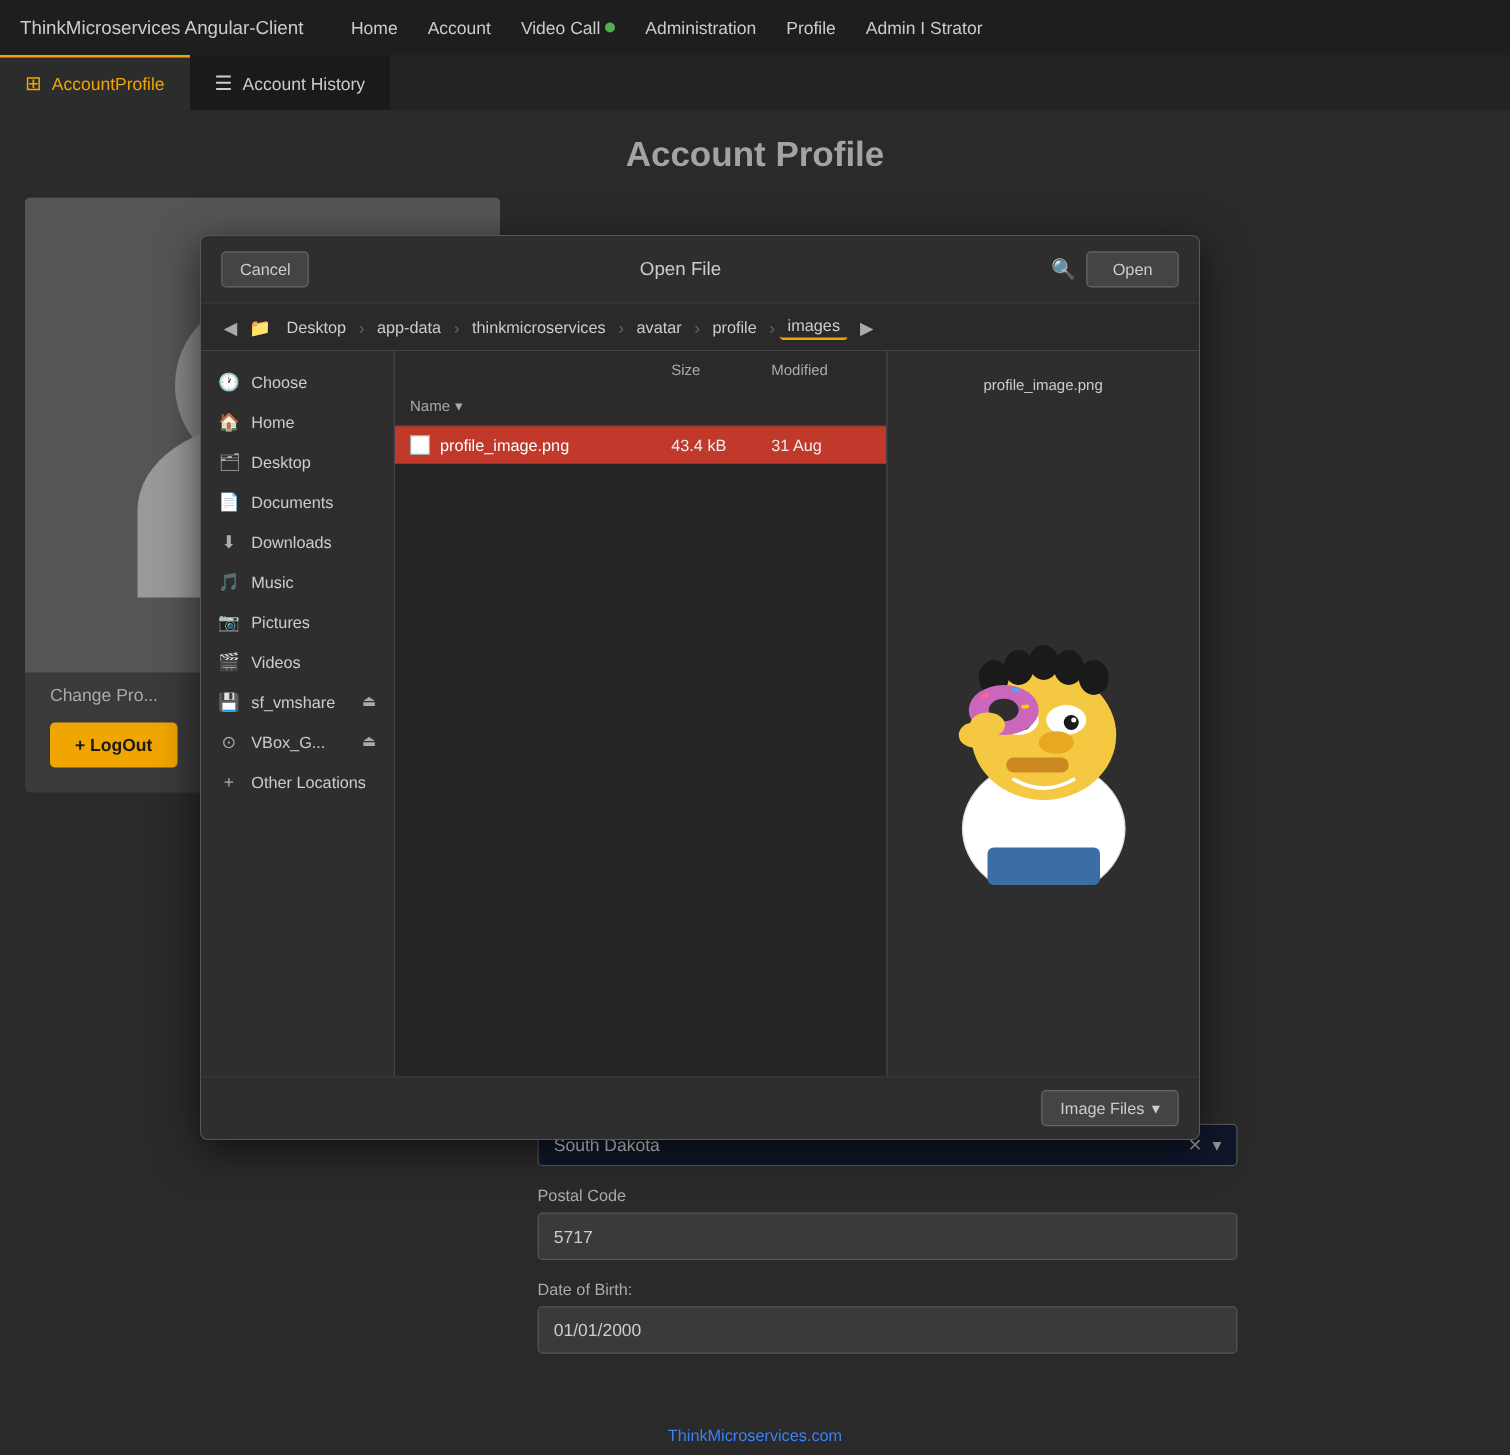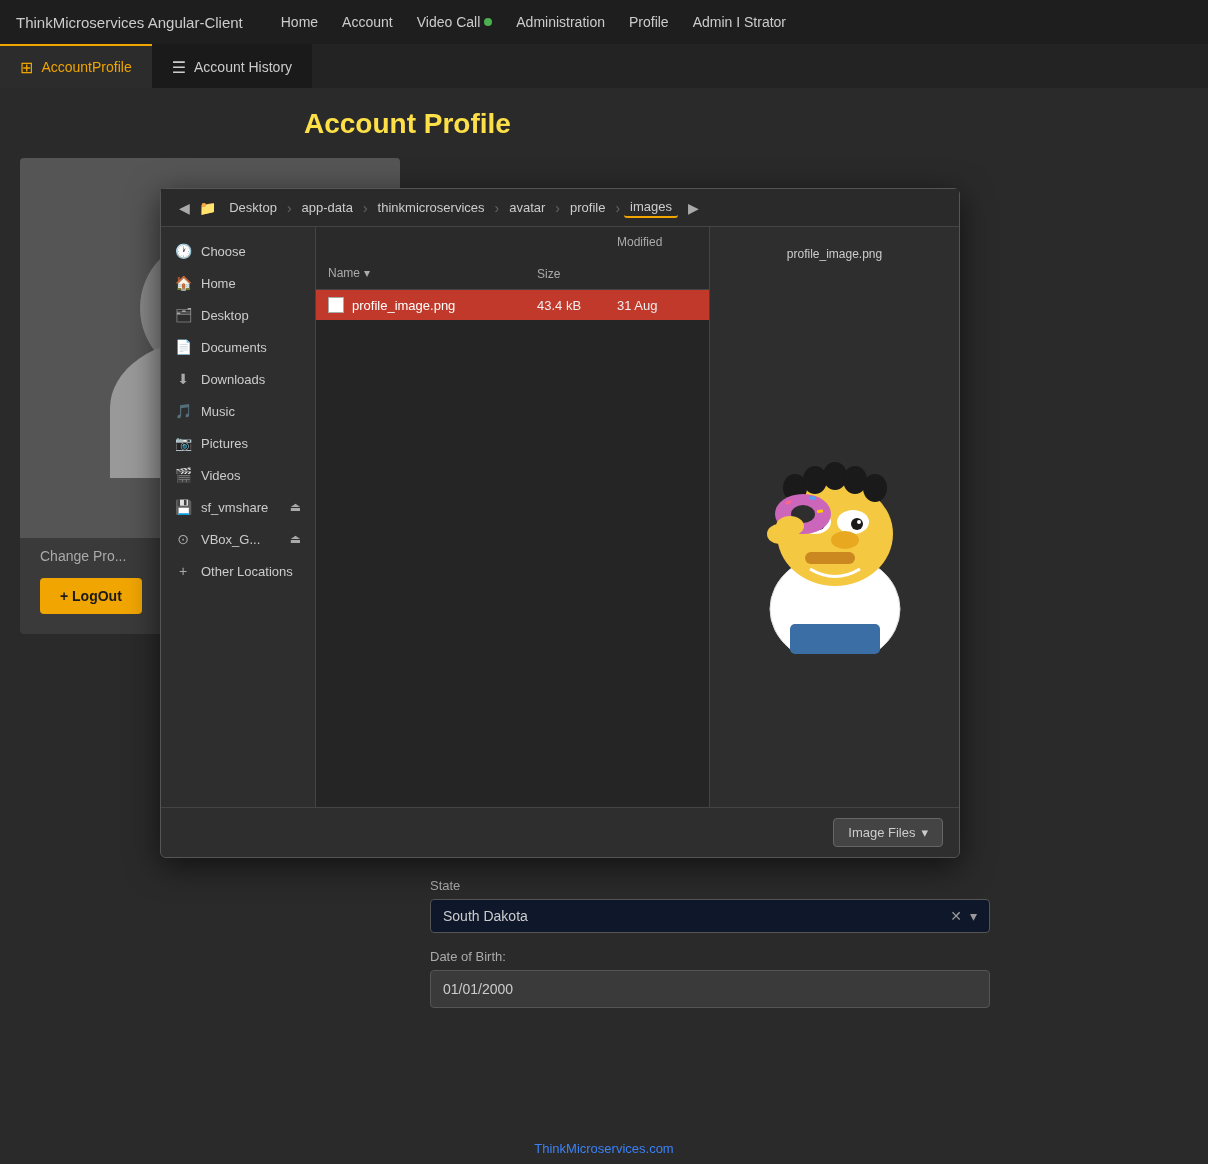--- a/index.html
+++ b/index.html
@@ -74,22 +74,23 @@
 
     
     .main {
       position: relative;
       padding: 20px 40px;
       min-height: 1000px;
     }
 
     
     .page-title {
+      text-align: center;
       font-size: 28px;
-      color: #fde047;
+      color: #a3a3a3;
       margin-bottom: 20px;
       position: absolute;
       left: 50%;
       transform: translateX(-50%);
       top: 20px;
       width: 600px;
     }
 
     
     .profile-section {
@@ -321,21 +322,21 @@
       font-size: 12px;
       color: #aaa;
     }
     .col-name {
       flex: 1;
       display: flex;
       align-items: center;
       gap: 4px;
       margin-top: 29px;
     }
-    .col-size { width: 80px; margin-top: 32px; }
+    .col-size { width: 80px; }
     .col-modified { width: 80px; }
     .file-row {
       display: flex;
       align-items: center;
       padding: 7px 12px;
       cursor: pointer;
       font-size: 13px;
     }
     .file-row.selected {
       background: #c0392b;
@@ -474,29 +475,39 @@
   <div class="form-section">
     <div class="form-group">
       <label class="form-label">State</label>
       <div class="state-select-wrapper">
         <span class="state-value">South Dakota</span>
         <span class="state-clear">✕</span>
         <span class="state-chevron">▾</span>
       </div>
     </div>
     <div class="form-group">
+      <label class="form-label">Postal Code</label>
+      <input type="text" class="form-control" value="5717" style="">
     </div>
     <div class="form-group">
       <label class="form-label">Date of Birth:</label>
       <input type="text" class="form-control" value="01/01/2000" style="">
     </div>
   </div>
 
   <div class="dialog-overlay">
 
+    <div class="dialog-header">
+      <button class="dialog-cancel-btn">Cancel</button>
+      <span class="dialog-title">Open File</span>
+      <button class="dialog-search-btn">
+        <span>🔍</span>
+      </button>
+      <button class="dialog-open-btn">Open</button>
+    </div>
 
     <div class="breadcrumb-bar">
       <button class="breadcrumb-back">◀</button>
       <span class="breadcrumb-folder-icon">📁</span>
       <span class="breadcrumb-item">Desktop</span>
       <span style="color:#666;">›</span>
       <span class="breadcrumb-item">app-data</span>
       <span style="color:#666;">›</span>
       <span class="breadcrumb-item">thinkmicroservices</span>
       <span style="color:#666;">›</span>

